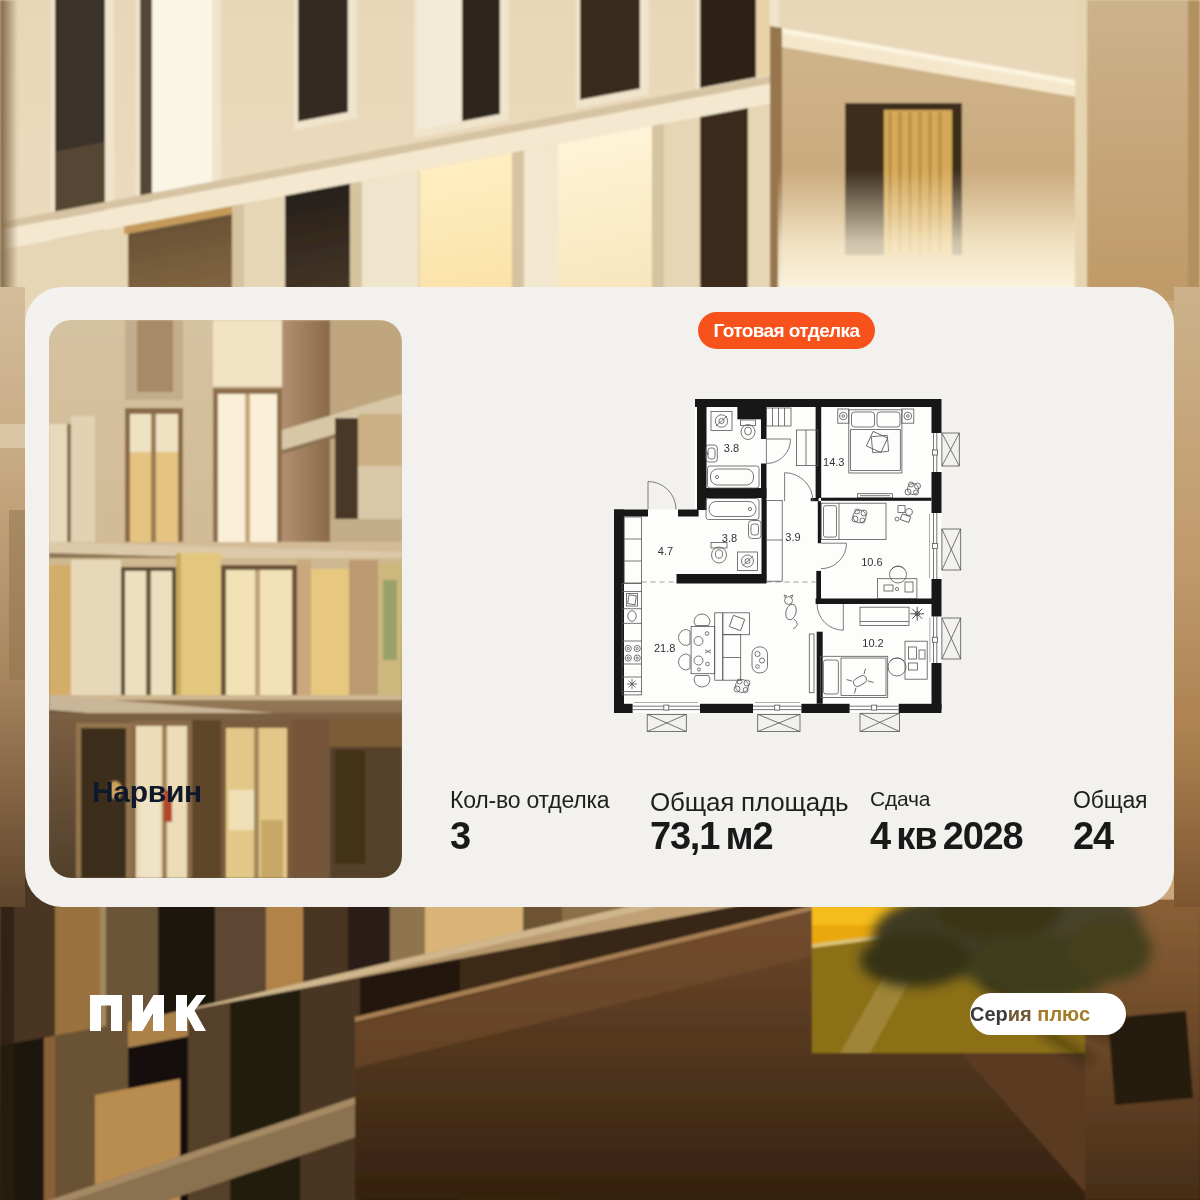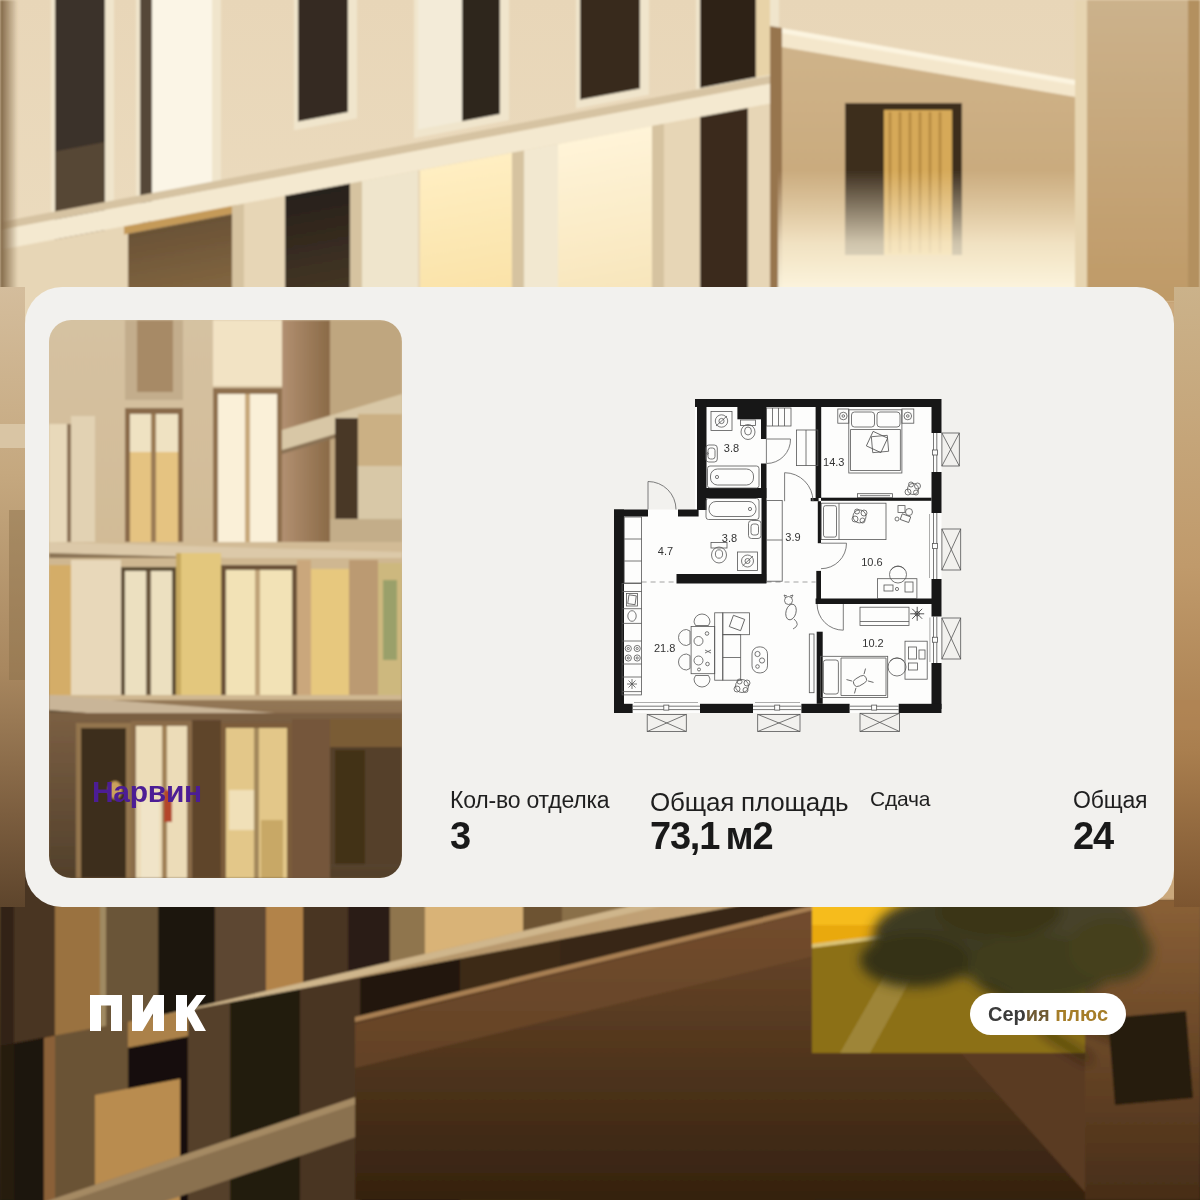--- a/index.html
+++ b/index.html
@@ -284,21 +284,22 @@
 <rect x="205" y="408" width="5" height="150" fill="#a3885c"></rect>
 <rect x="180" y="470" width="25" height="40" fill="#f0e0b8"></rect>
 <rect x="212" y="500" width="22" height="58" fill="#c8a866"></rect>
 <rect x="243" y="399" width="38" height="159" fill="#74573a"></rect>
 <rect x="281" y="399" width="72" height="145" fill="#54402b"></rect>
 <rect x="281" y="399" width="72" height="28" fill="#7a5c36"></rect>
 <rect x="286" y="430" width="30" height="114" fill="#433019"></rect>
 </g>
       </g>
 </svg>
-<div class="abs" style="left:92px;top:775px;color:#4c1d95;font-size:30px;font-weight:bold;letter-spacing:-0.3px;">Нарвин</div>
+<div class="abs" style="left:92px;top:775px;color:#0f172a;font-size:30px;font-weight:bold;letter-spacing:-0.3px;">Нарвин</div>
+<div class="abs" style="left:698px;top:312px;width:177px;height:37px;background:#f8521c;border-radius:18.5px;color:#fff;font-size:19px;font-weight:bold;letter-spacing:-0.6px;text-align:center;line-height:37px;">Готовая отделка</div>
 <svg class="abs" style="left:612px;top:395px" width="352" height="342" viewBox="612 395 352 342">
 <g id="plan">
         <polygon points="695,399 941.5,399 941.5,713 614,713 614,509.5 695,509.5" fill="#fdfdfc"></polygon>
 <rect x="695" y="399" width="246.5" height="8" fill="#171717"></rect>
 <rect x="931.5" y="407" width="10" height="26" fill="#171717"></rect>
 <rect x="931.5" y="472" width="10" height="41" fill="#171717"></rect>
 <rect x="931.5" y="579" width="10" height="37.5" fill="#171717"></rect>
 <rect x="931.5" y="663" width="10" height="46" fill="#171717"></rect>
 <rect x="614" y="703.8" width="18.6" height="9.2" fill="#171717"></rect>
 <rect x="700" y="703.8" width="53" height="9.2" fill="#171717"></rect>
@@ -534,22 +535,23 @@
 <text x="871.9" y="566" font-size="11" fill="#333333" text-anchor="middle" style="font-family:'Liberation Sans',sans-serif">10.6</text>
 <text x="664.7" y="652" font-size="11" fill="#333333" text-anchor="middle" style="font-family:'Liberation Sans',sans-serif">21.8</text>
 <text x="873" y="647" font-size="11" fill="#333333" text-anchor="middle" style="font-family:'Liberation Sans',sans-serif">10.2</text>
       </g>
 </svg>
 <div class="abs" style="left:450px;top:787px;font-size:23px;color:#1f1f1f;letter-spacing:-0.2px;">Кол-во отделка</div>
 <div class="abs" style="left:450px;top:817px;font-size:38px;line-height:38px;font-weight:bold;color:#191919;letter-spacing:-1.2px;">3</div>
 <div class="abs" style="left:650px;top:787px;font-size:26px;color:#1f1f1f;letter-spacing:-0.2px;">Общая площадь</div>
 <div class="abs" style="left:650px;top:817px;font-size:38px;line-height:38px;font-weight:bold;color:#191919;letter-spacing:-1.2px;text-align:center;">73,1 м2</div>
 <div class="abs" style="left:870px;top:787px;font-size:21px;color:#1f1f1f;letter-spacing:-0.2px;">Сдача</div>
+<div class="abs" style="left:870px;top:817px;font-size:38px;line-height:38px;font-weight:bold;color:#191919;letter-spacing:-1.2px;">4 кв 2028</div>
 <div class="abs" style="left:1073px;top:787px;font-size:23px;color:#1f1f1f;letter-spacing:-0.2px;">Общая</div>
 <div class="abs" style="left:1073px;top:817px;font-size:38px;line-height:38px;font-weight:bold;color:#191919;letter-spacing:-1.2px;">24</div>
 <svg class="abs" style="left:90px;top:995px" width="116" height="36" viewBox="0 0 116 36">
 <g fill="#ffffff">
 <path d="M0 36 V0 H32 V36 H21 V10.5 H11 V36 Z"></path>
 <path d="M42 36 V0 H53 V17.5 L63.5 0 H74 V36 H63 V18.5 L52.5 36 Z"></path>
 <path d="M86 36 V0 H97 V12.5 L106.5 0 H116 L104.5 15.5 L116 36 H105 L97 21.5 V36 Z"></path>
 </g>
 </svg>
-<div class="abs" style="left:970px;top:993px;width:156px;height:42px;background:#fff;border-radius:21px;text-align:center;line-height:42px;font-size:20px;font-weight:bold;"><span style="color:#3b3b3b">Сер</span><span style="color:#6f5a33">ия</span><span style="color:#a57d28"> плюс</span></div>
+<div class="abs" style="left:970px;top:993px;width:156px;height:42px;background:#fff;border-radius:21px;text-align:left;line-height:42px;font-size:20px;font-weight:bold;"><span style="color:#3b3b3b">Сер</span><span style="color:#6f5a33">ия</span><span style="color:#a57d28"> плюс</span></div>
 </div>
 </body></html>

